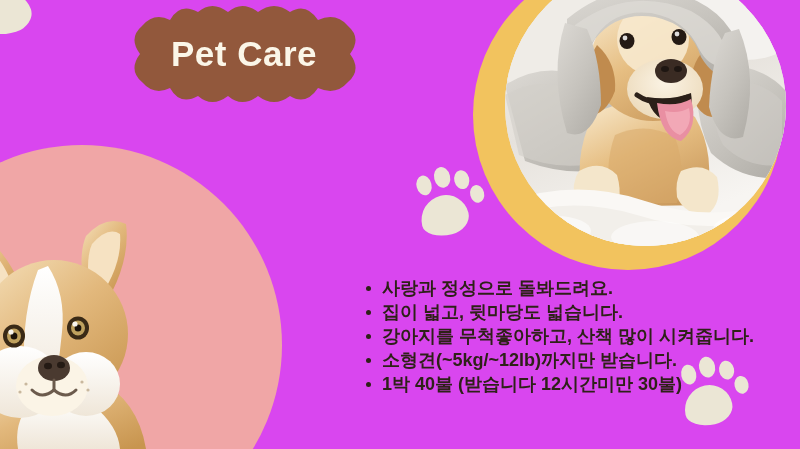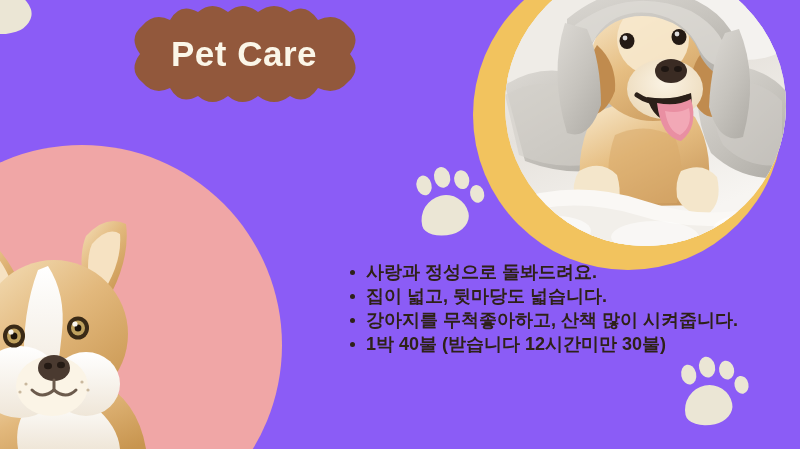--- a/index.html
+++ b/index.html
@@ -5,21 +5,21 @@
   html, body {
     margin: 0;
     padding: 0;
     background: #ffffff;
   }
   #poster {
     position: relative;
     width: 800px;
     height: 449px;
     overflow: hidden;
-    background: #8b5cf6;
+    background: #d946ef;
     font-family: "Liberation Sans", "DejaVu Sans", sans-serif;
   }
 
   
   .paw {
     position: absolute;
     pointer-events: none;
   }
   .paw .pad {
     position: absolute;
@@ -118,21 +118,21 @@
     font-weight: bold;
     letter-spacing: 3px;
     white-space: nowrap;
   }
 
   
   .bullets {
     position: absolute;
     left: 348px;
     top: 260px;
-    margin: 0;
+    margin: 16px;
     padding: 0;
     list-style: none;
     color: #2E2118;
   }
   .bullets li {
     position: relative;
     padding-left: 18px;
     font-size: 18px;
     font-weight: bold;
     line-height: 24px;
@@ -330,16 +330,17 @@
                Q4 66 16 50 Z" fill="#92583C"></path>
     </svg>
     <div class="badge-label">Pet Care</div>
   </div>
 
 
   <ul class="bullets">
     <li>사랑과 정성으로 돌봐드려요.</li>
     <li>집이 넓고, 뒷마당도 넓습니다.</li>
     <li>강아지를 무척좋아하고, 산책 많이 시켜줍니다.</li>
+    <li>소형견(~5kg/~12lb)까지만 받습니다.</li>
     <li>1박 40불 (받습니다 12시간미만 30불)</li>
   </ul>
 
 </div>
 
 </body></html>

